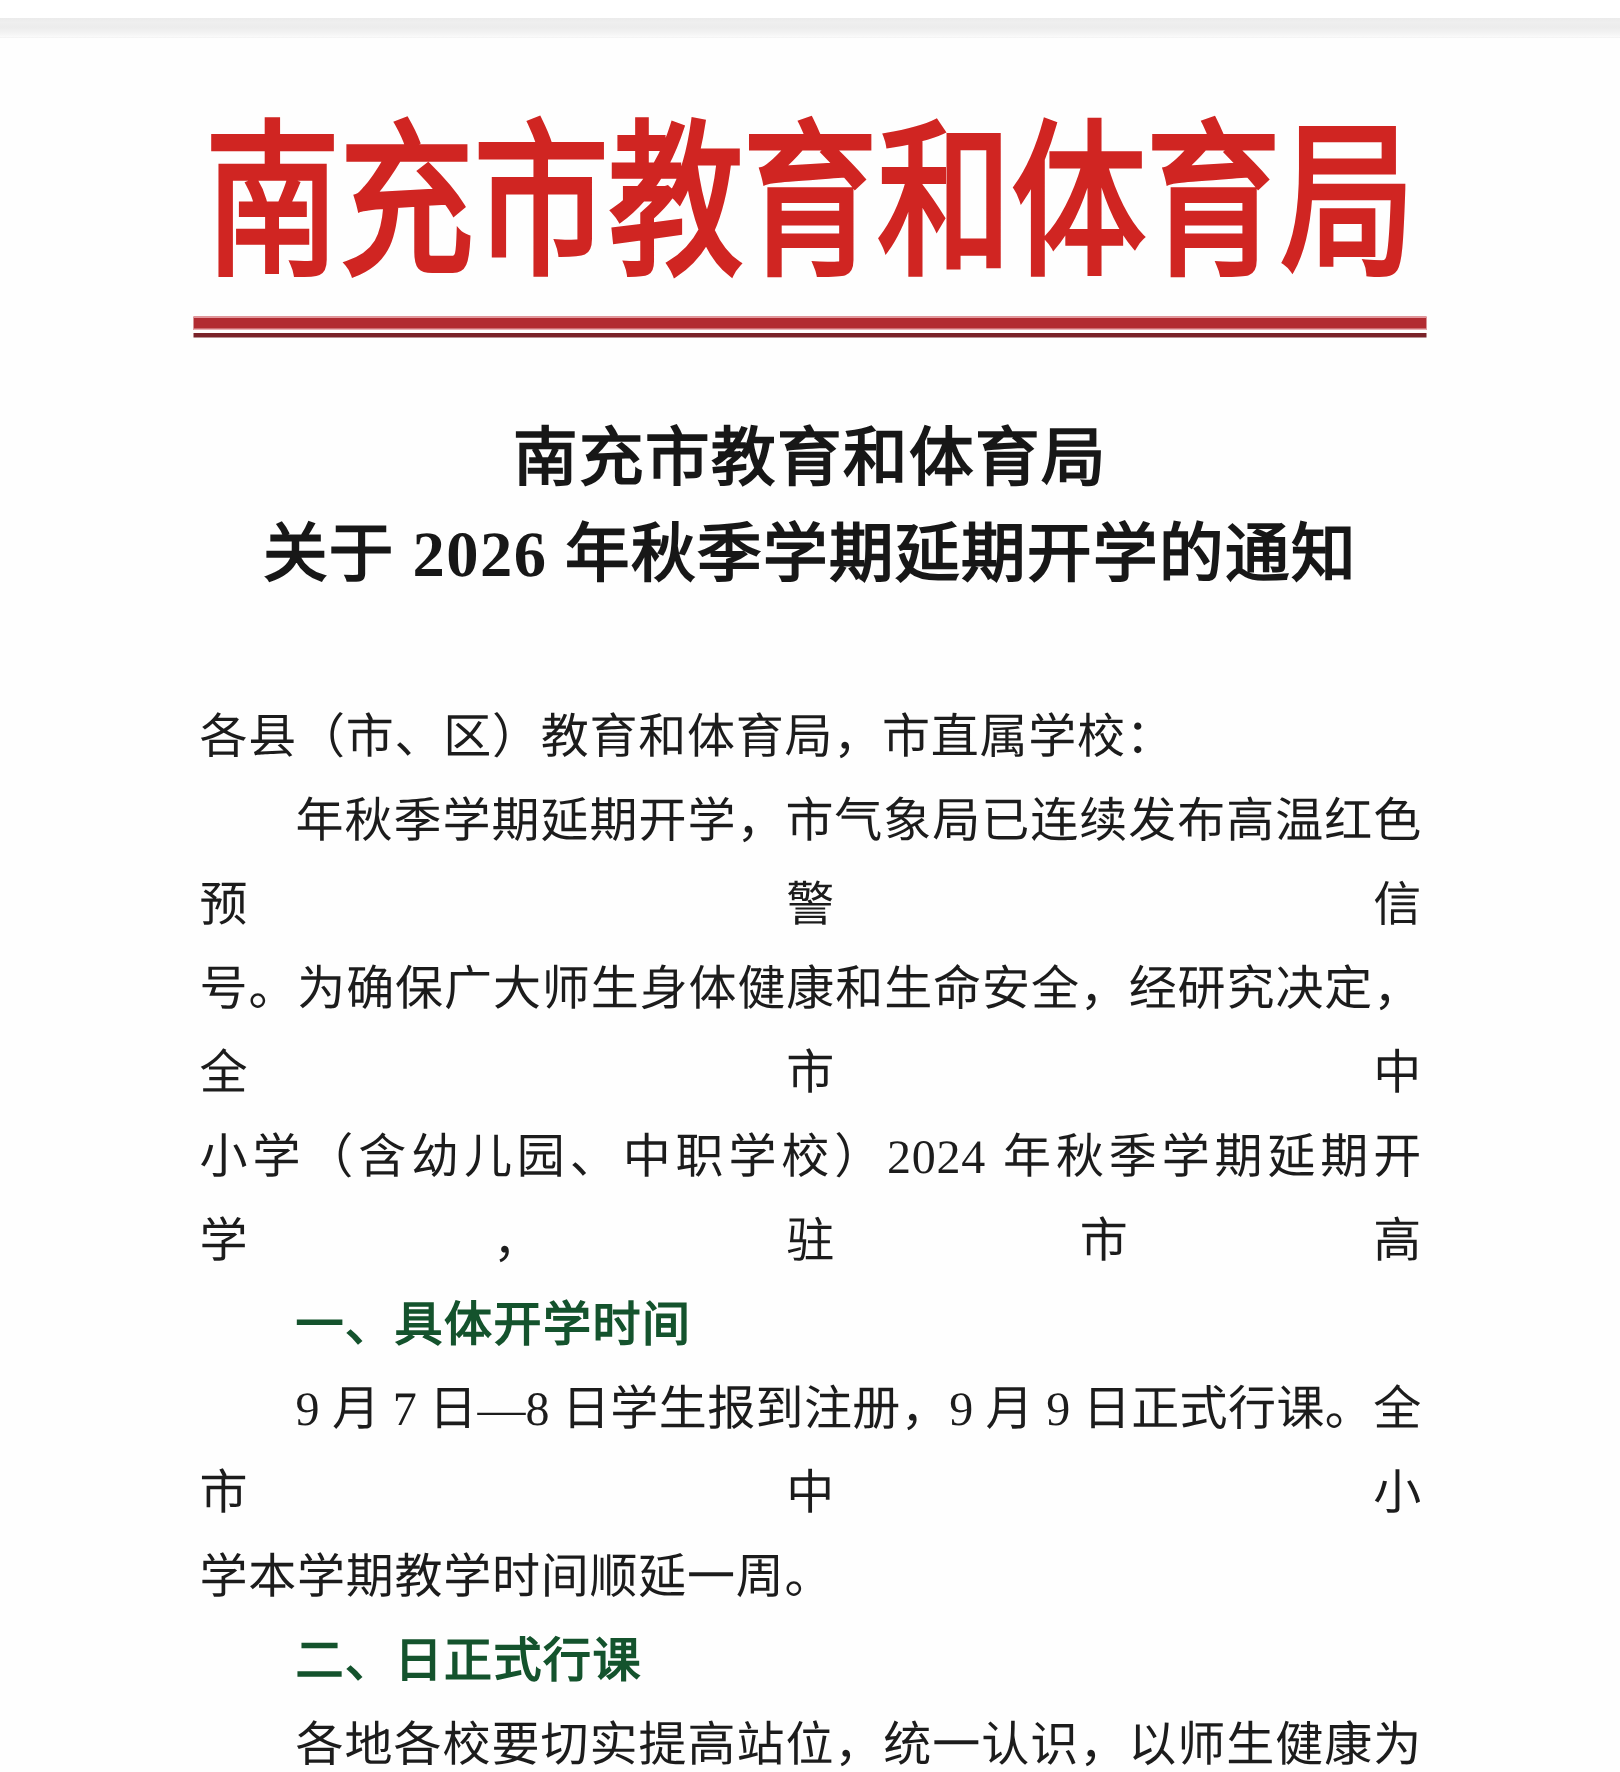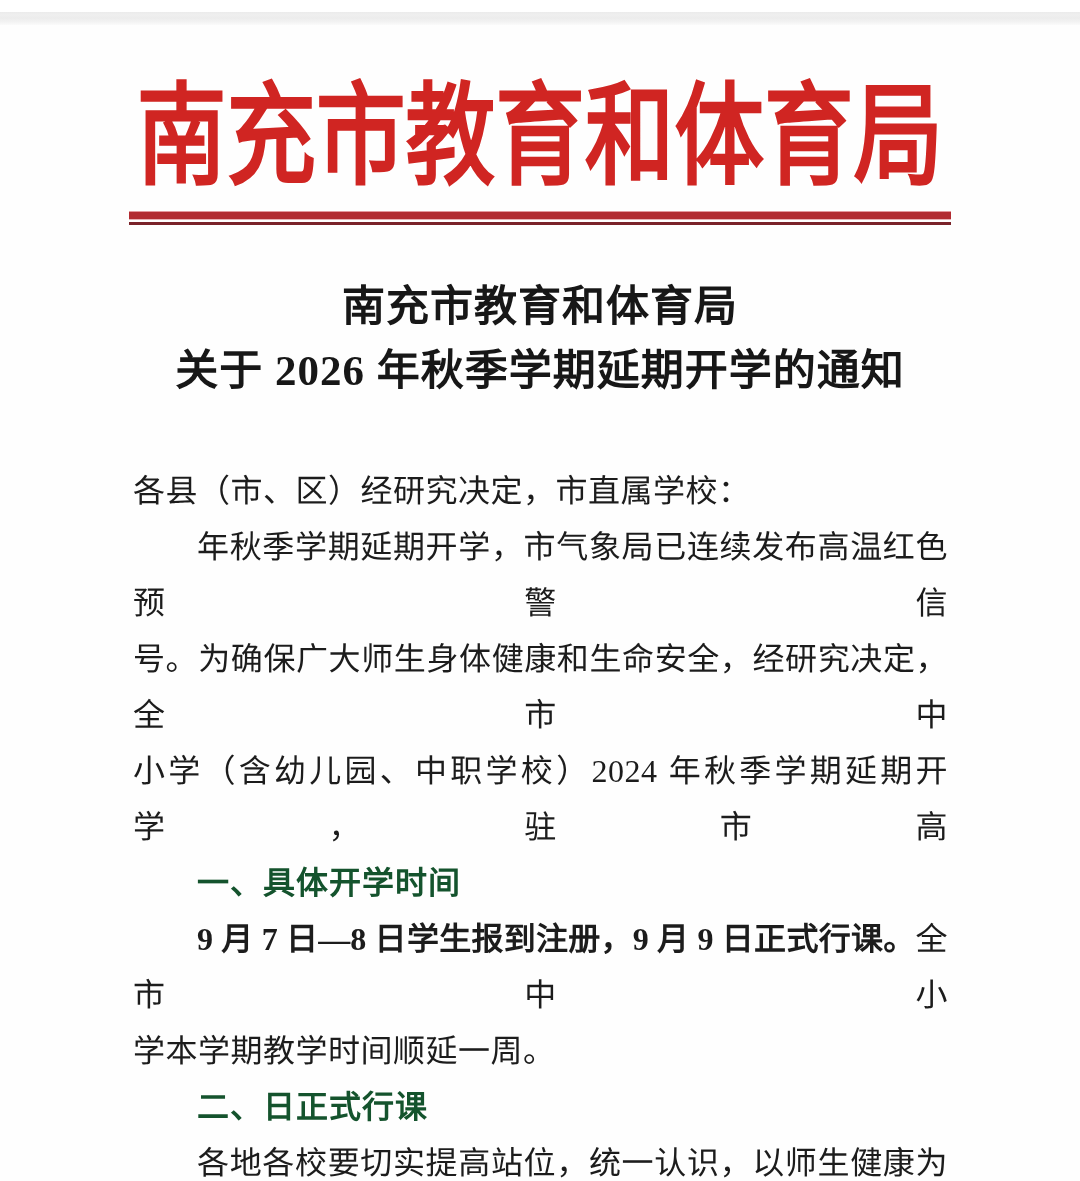--- a/index.html
+++ b/index.html
@@ -90,21 +90,21 @@
   .line.indent {
     text-indent: 2em;
   }
   .heading {
     font-family: "Liberation Sans", sans-serif;
     font-weight: bold;
     color: #14532d;
     letter-spacing: 1px;
   }
   .bold-seg {
-    font-weight: bold;
+    font-weight: normal;
     letter-spacing: 0px;
   }
 </style>
 </head>
 <body>
 
 <div class="page">
 
   <div class="top-strip"></div>
 
@@ -118,21 +118,21 @@
     </div>
   </header>
 
   <div class="doc-title">
     <div>南充市教育和体育局</div>
     <div>关于 2026 年秋季学期延期开学的通知</div>
   </div>
 
   <main class="body-text">
 
-    <div class="line">各县（市、区）经研究决定，市直属学校：</div>
+    <div class="line">各县（市、区）教育和体育局，市直属学校：</div>
 
     <div class="line fill indent">年秋季学期延期开学，市气象局已连续发布高温红色预警信</div>
     <div class="line fill">号。为确保广大师生身体健康和生命安全，经研究决定，全市中</div>
     <div class="line fill">小学（含幼儿园、中职学校）2024 年秋季学期延期开学，驻市高</div>
 
     <div class="line indent heading">一、具体开学时间</div>
 
     <div class="line fill indent"><span class="bold-seg">9 月 7 日—8 日学生报到注册，9 月 9 日正式行课。</span><span>全市中小</span></div>
     <div class="line">学本学期教学时间顺延一周。</div>
 

